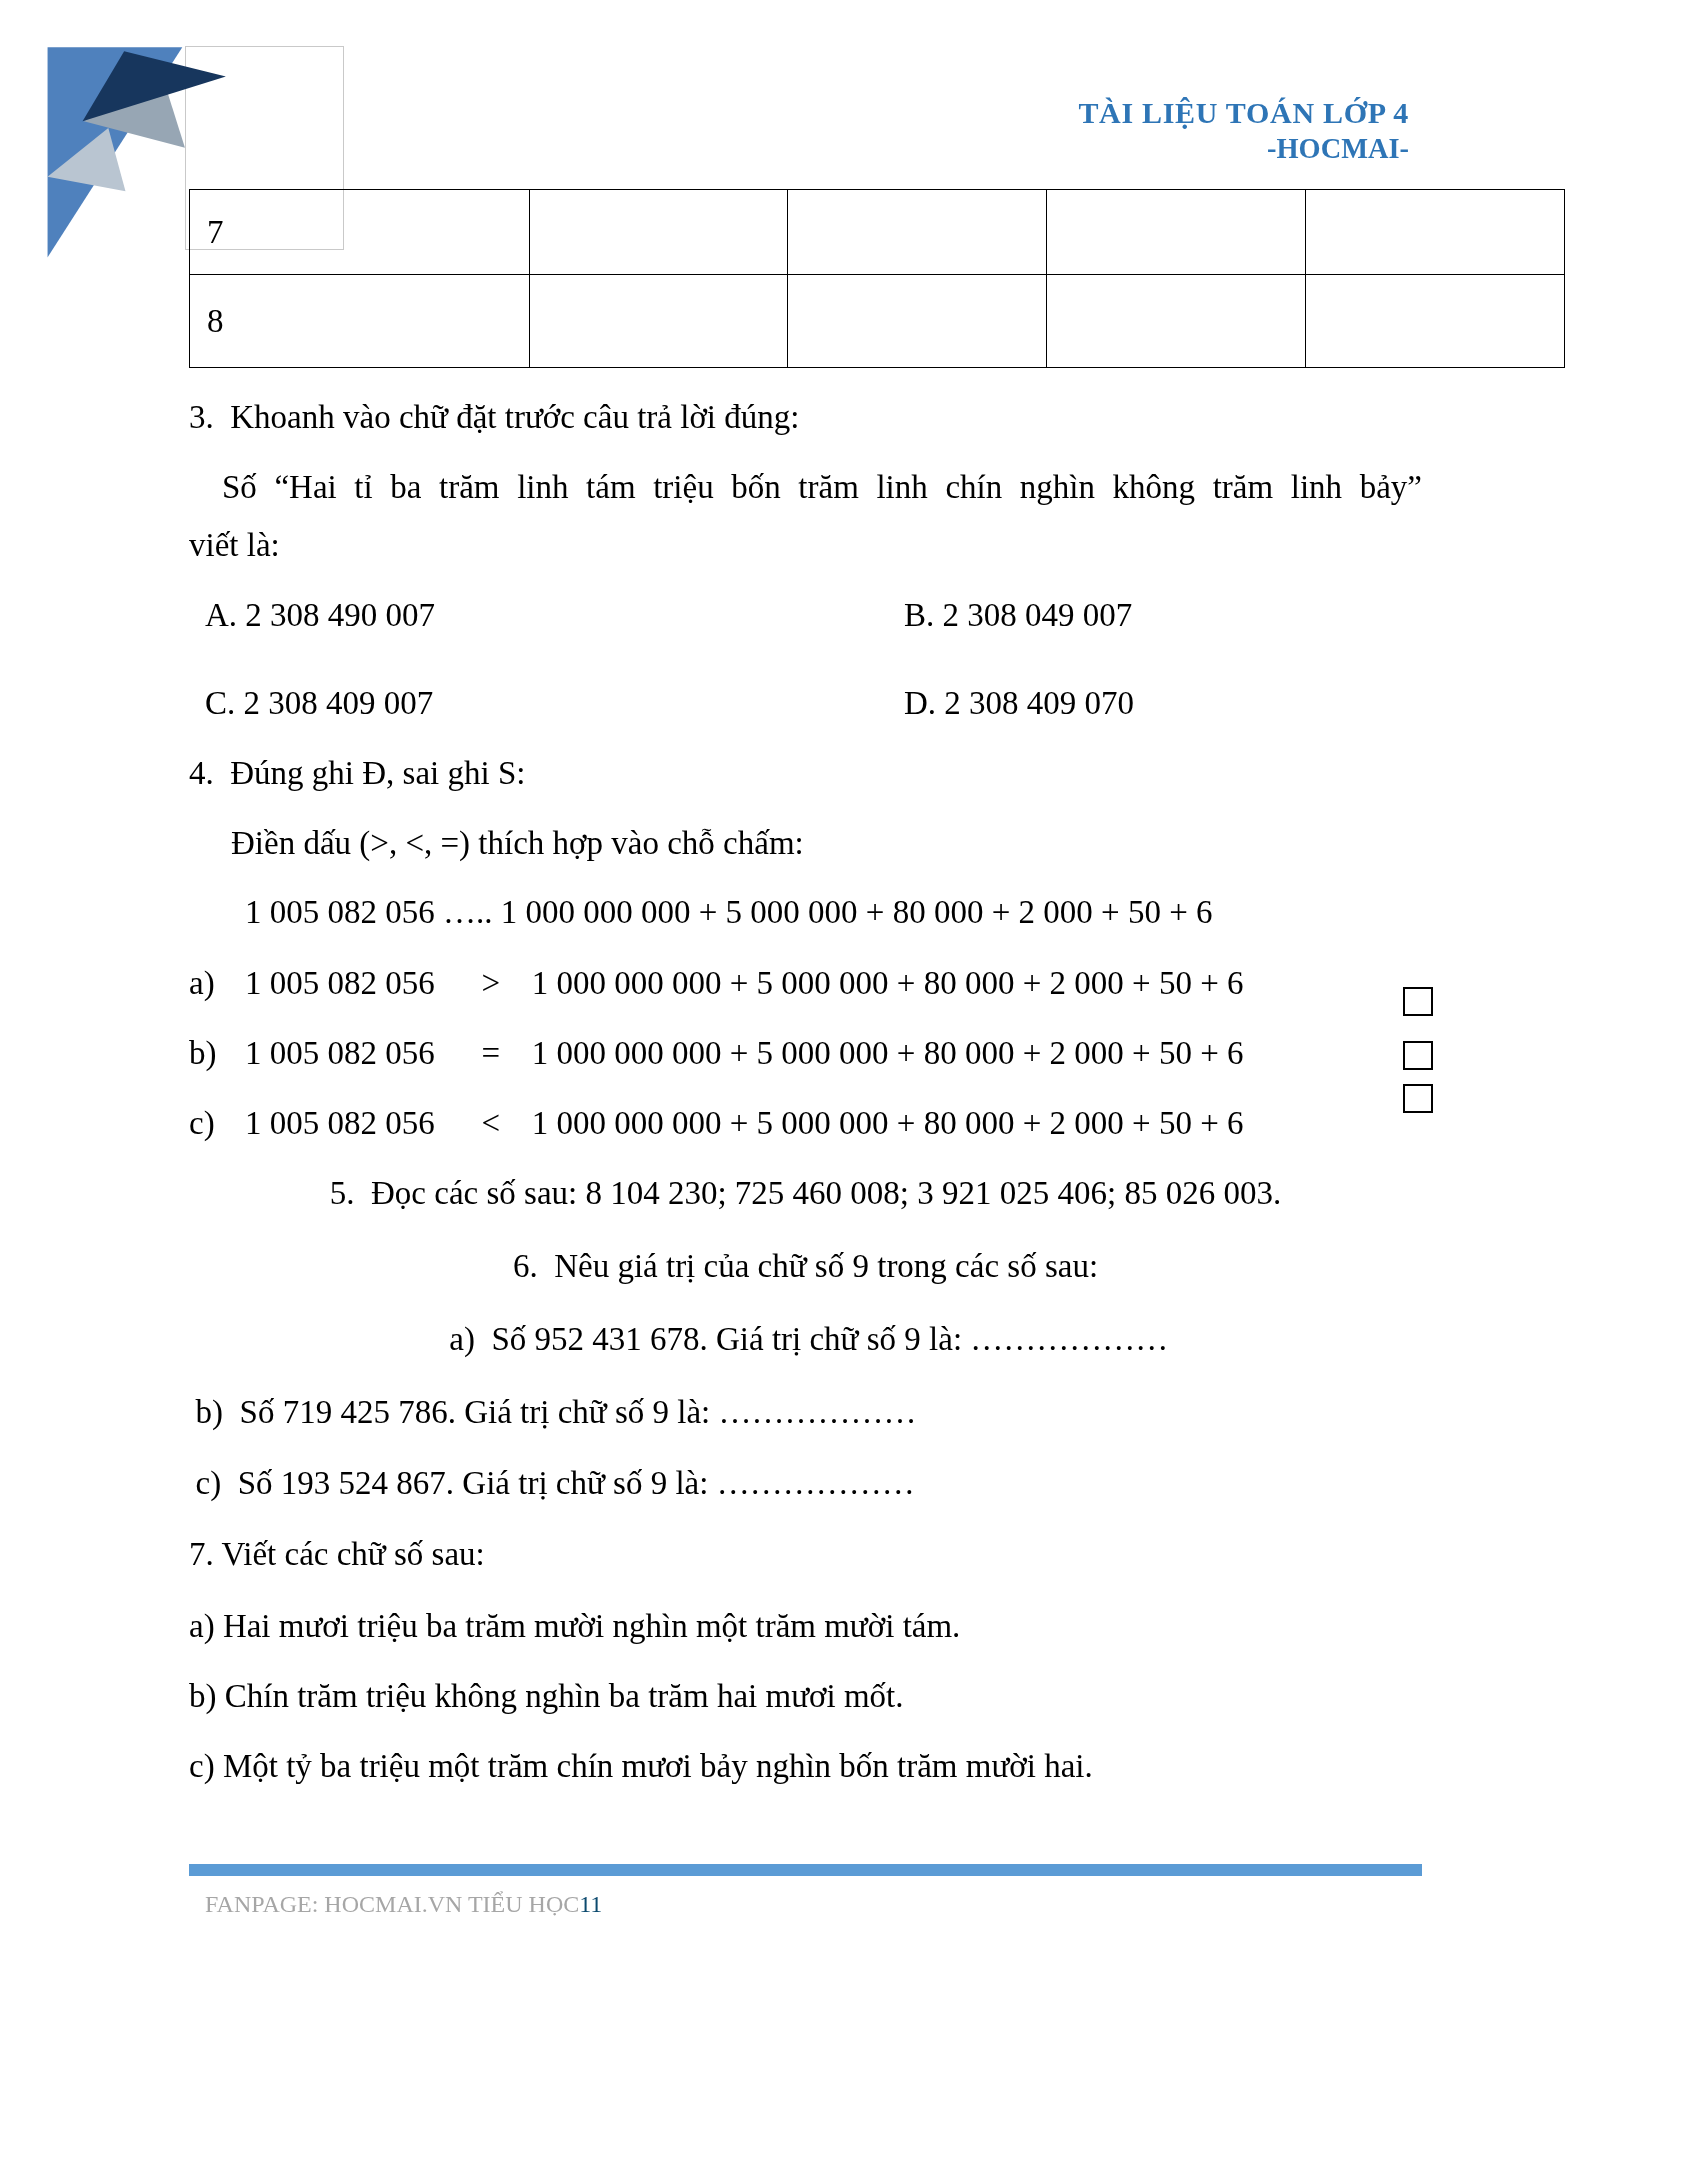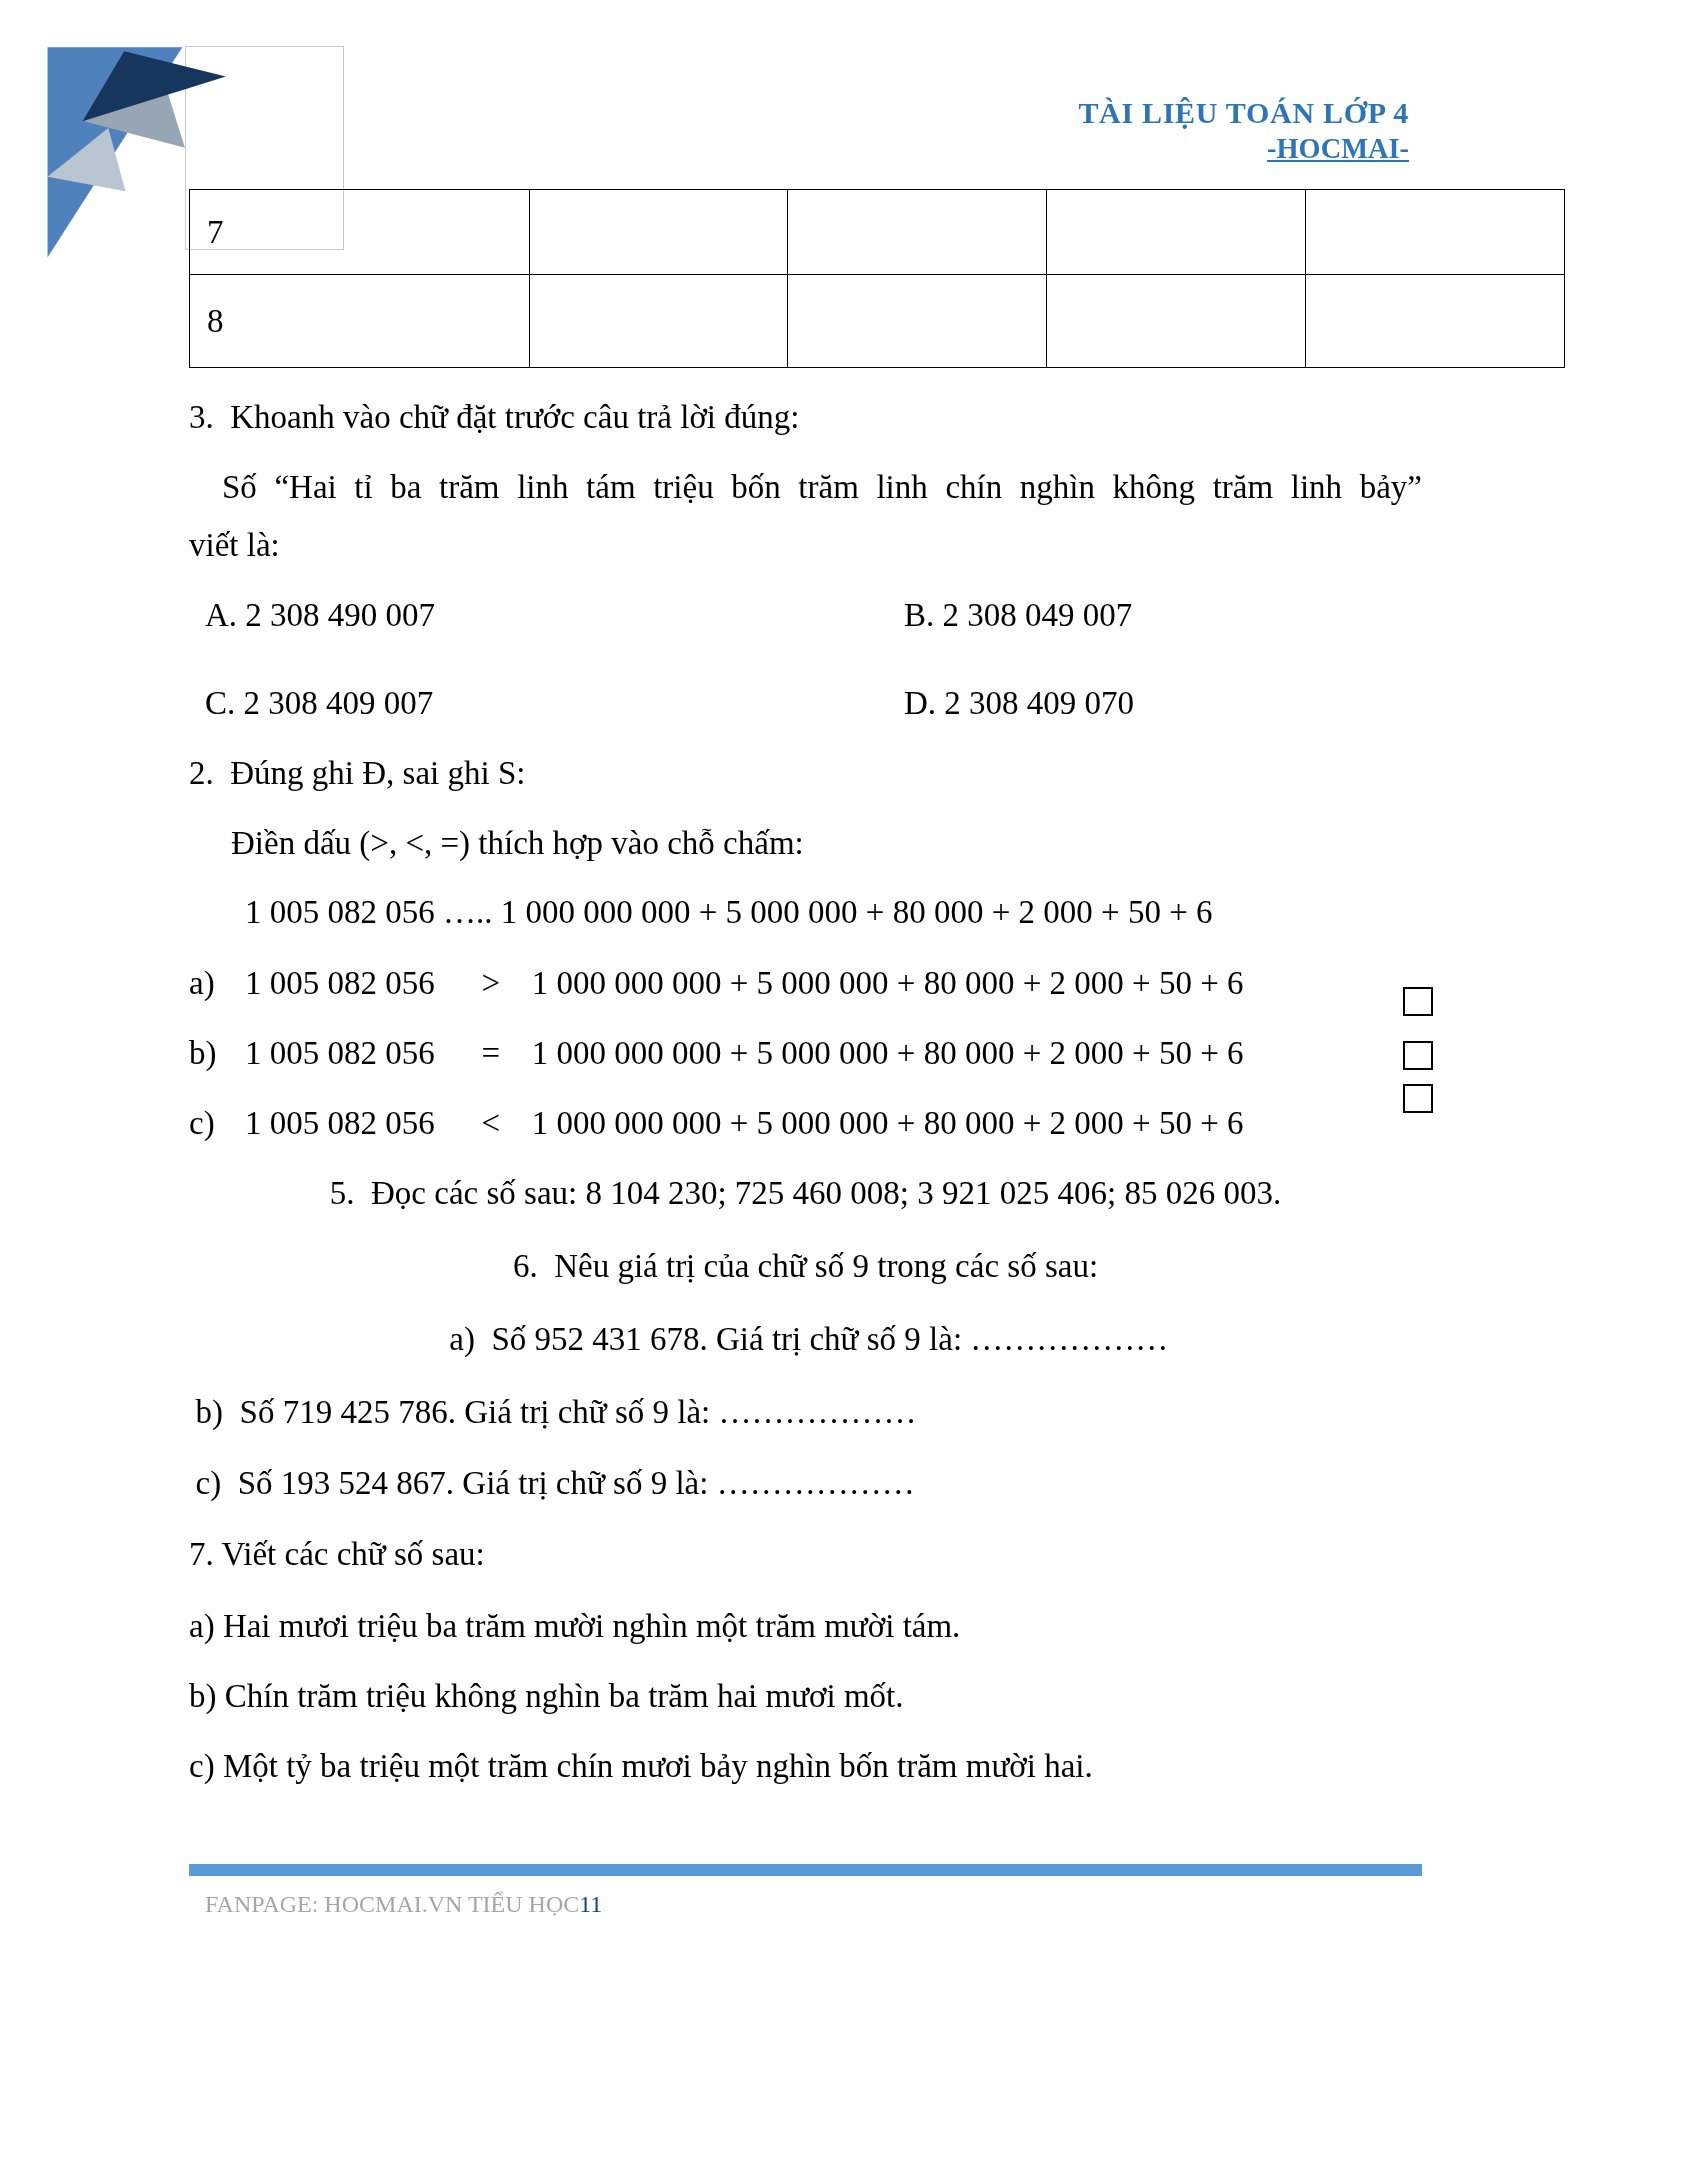--- a/index.html
+++ b/index.html
@@ -22,21 +22,21 @@
     border: 1.3px solid #c9c9c9; background: transparent;
   }
   .logo-art { position: absolute; left: 0; top: 0; }
 
   
   .header {
     position: absolute; top: 94px; right: 278px;
     text-align: right; color: #2E75B6; font-weight: bold; margin-left: 23px;
   }
   .header-title { font-size: 30px; line-height: 38px; letter-spacing: 0.7px; }
-  .header-subtitle { font-size: 28.4px; line-height: 34px; text-decoration: underline; }
+  .header-subtitle { font-size: 28.4px; line-height: 34px; }
 
   
   .content { position: absolute; left: 189px; top: 189px; width: 1376px; }
 
   table.answer-table { border-collapse: collapse; width: 1376px; margin-bottom: 24px; table-layout: fixed; }
   table.answer-table td { border: 1.3px solid #000; padding: 0; }
   .label-cell { padding-left: 17px !important; vertical-align: middle; }
   tr.row-7 { height: 85px; }
   tr.row-8 { height: 93px; }
 
@@ -135,21 +135,21 @@
 
     <div class="line q3-options-row mb58">
       <span class="opt">A. 2 308 490 007</span>
       <span class="opt">B. 2 308 049 007</span>
     </div>
     <div class="line q3-options-row mb75">
       <span class="opt">C. 2 308 409 007</span>
       <span class="opt">D. 2 308 409 070</span>
     </div>
 
-    <div class="line">2.  Đúng ghi Đ, sai ghi S:</div>
+    <div class="line">4.  Đúng ghi Đ, sai ghi S:</div>
     <div class="line indent-64 mb28">Điền dấu (&gt;, &lt;, =) thích hợp vào chỗ chấm:</div>
     <div class="line indent-84 mb32">1 005 082 056 ….. 1 000 000 000 + 5 000 000 + 80 000 + 2 000 + 50 + 6</div>
 
     <div class="line q4-item">
       <span class="itm-label">a)</span>
       <span class="itm-left">1 005 082 056</span>
       <span class="itm-op">&gt;</span>
       <span class="itm-right">1 000 000 000 + 5 000 000 + 80 000 + 2 000 + 50 + 6</span>
     </div>
     <div class="line q4-item">

